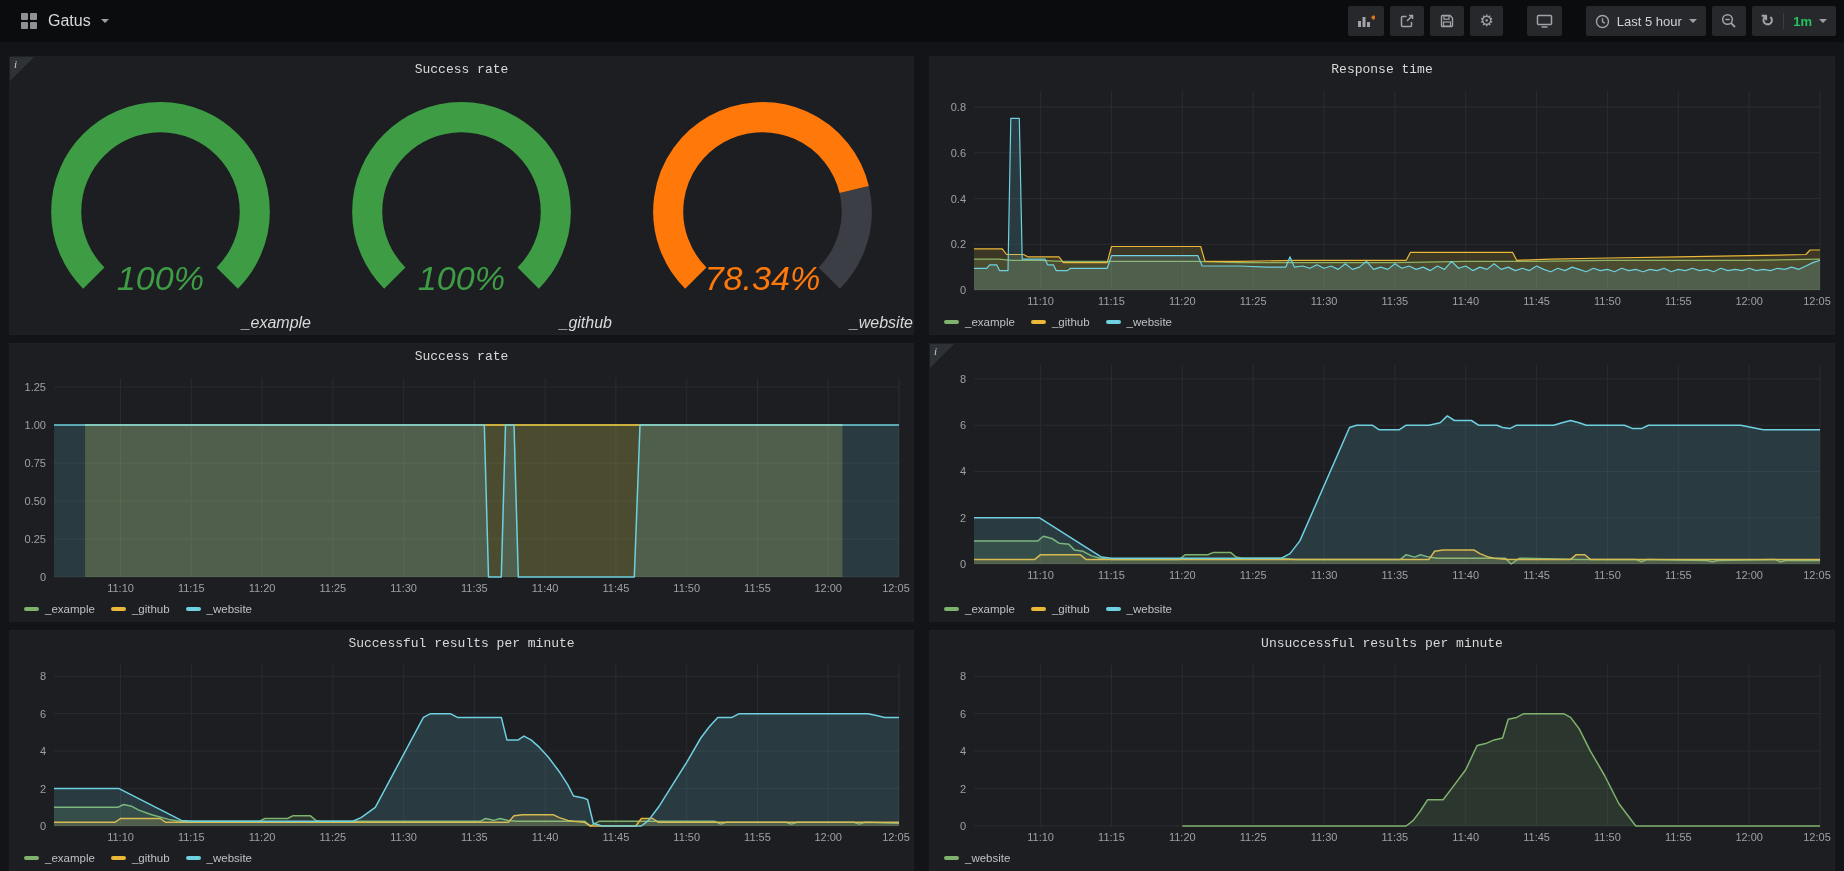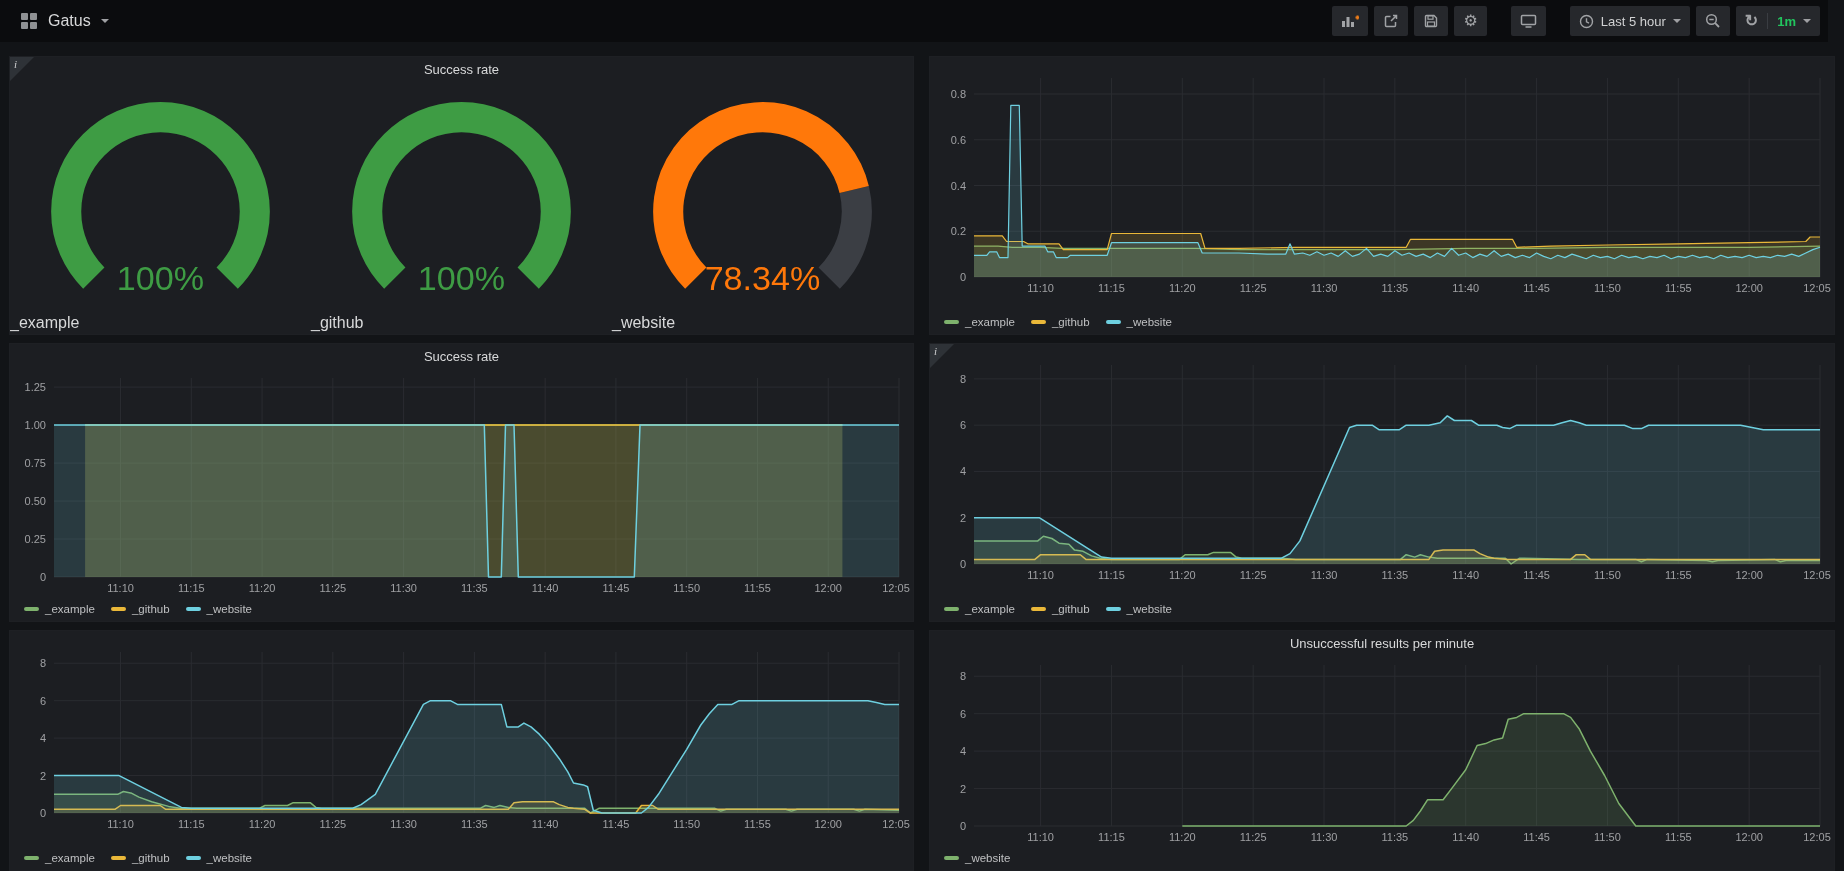--- a/index.html
+++ b/index.html
@@ -1,21 +1,21 @@
 <!DOCTYPE html>
 <html><head>
 <meta charset="utf-8">
 <style>
   html,body{margin:0;padding:0;background:#121417;}
   body{width:1844px;height:871px;overflow:hidden;font-family:"Liberation Sans",sans-serif;
        -webkit-font-smoothing:antialiased;}
   .screen{position:relative;width:1844px;height:871px;background:#121417;}
 
   
-  .navbar{position:absolute;top:0;left:0;right:16px;height:42px;background:#0b0c0e;
+  .navbar{position:absolute;top:0;left:0;right:0;height:42px;background:#0b0c0e;
           display:flex;align-items:center;justify-content:space-between;padding:0 8px;box-sizing:border-box;}
   .nav-left{display:flex;align-items:center;gap:10px;padding-left:12px;cursor:pointer;}
   .nav-title{color:#d8d9da;font-size:16px;font-weight:400;}
   .caret{width:0;height:0;border-left:4px solid transparent;border-right:4px solid transparent;
          border-top:4px solid #9fa0a3;display:inline-block;}
   .nav-right{display:flex;align-items:center;gap:6px;}
   .nav-btn{display:inline-flex;align-items:center;gap:7px;height:30px;padding:0 9px;background:#26282c;
            border:none;border-radius:2px;color:#d0d1d2;font-size:13px;font-family:inherit;cursor:pointer;}
   .nav-btn svg{display:block;}
   .btn-group{display:flex;align-items:center;background:#26282c;border-radius:2px;height:30px;}
@@ -26,29 +26,29 @@
   .gear-glyph{font-size:16px;color:#a1a3a6;line-height:1;}
   .refresh-glyph{font-size:16px;color:#a1a3a6;line-height:1;font-weight:700;}
 
   
   .dashboard{position:absolute;top:56px;left:9px;width:1826px;
              display:grid;grid-template-columns:905px 906px;grid-template-rows:279px 279px 241px;
              column-gap:15px;row-gap:8px;}
   .panel{position:relative;background:#1c1e22;border:1px solid #1e2024;box-sizing:border-box;
          display:flex;flex-direction:column;overflow:hidden;}
   .panel-title{height:26px;line-height:26px;margin:0;font-size:13px;font-weight:500;text-align:center;
-               color:#d8d9da;cursor:pointer;flex:0 0 auto;}
+               color:#d8d9da;cursor:pointer;flex:0 0 auto;font-family:Liberation Mono, monospace;}
   .info-corner{position:absolute;top:0;left:0;width:0;height:0;z-index:3;
                border-top:24px solid #2e3237;border-right:24px solid transparent;}
   .info-i{position:absolute;top:-23px;left:4px;font-family:"Liberation Serif",serif;font-style:italic;
           font-size:11px;color:#cfd0d1;}
 
   
   .gauges{flex:1 1 auto;display:flex;}
-  .gauge{flex:1 1 0;display:flex;flex-direction:column;align-items:flex-start;min-width:0;}
+  .gauge{flex:1 1 0;display:flex;flex-direction:column;align-items:flex-end;min-width:0;font-style:italic;}
   .gauge svg{flex:1 1 auto;width:100%;}
   .gauge-label{height:30px;line-height:24px;font-size:16px;color:#d8d9da;flex:0 0 auto;}
 
   
   .chart{flex:1 1 auto;width:100%;}
   svg.chart text{font-family:"Liberation Sans",sans-serif;font-size:11px;fill:#9fa0a3;}
   .legend{height:24px;flex:0 0 auto;display:flex;align-items:center;gap:16px;padding-left:14px;}
   .legend-item{display:inline-flex;align-items:center;gap:6px;cursor:pointer;}
   .legend-marker{width:15px;height:4px;border-radius:2px;display:inline-block;}
   .legend-label{font-size:11.5px;color:#bfc0c2;}
@@ -157,20 +157,21 @@
               <path d="M 241.41 106.08 A 94 94 0 0 1 216.47 194.47" stroke="#3b3e44" stroke-width="30" fill="none"></path>
               <path d="M 83.53 194.47 A 94 94 0 1 1 241.41 106.08" stroke="#ff780a" stroke-width="30" fill="none"></path>
               <text x="150" y="206" text-anchor="middle" fill="#ff780a" font-size="34" font-weight="500" font-family="&quot;Liberation Sans&quot;, sans-serif">78.34%</text>
             </svg>
           <div class="gauge-label">_website</div>
         </div>
       </div>
     </section>
 
     <section class="panel">
+      <h2 class="panel-title">Response time</h2>
       <svg class="chart" viewBox="0 0 904 227" width="904" height="227">
           <g>
             <line x1="44" x2="890" y1="207" y2="207" stroke="#2a2c31" stroke-width="1"></line>
             <line x1="44" x2="890" y1="161.25287356321837" y2="161.25287356321837" stroke="#2a2c31" stroke-width="1"></line>
             <line x1="44" x2="890" y1="115.50574712643676" y2="115.50574712643676" stroke="#2a2c31" stroke-width="1"></line>
             <line x1="44" x2="890" y1="69.75862068965519" y2="69.75862068965519" stroke="#2a2c31" stroke-width="1"></line>
             <line x1="44" x2="890" y1="24.011494252873543" y2="24.011494252873543" stroke="#2a2c31" stroke-width="1"></line>
             <line x1="110.60301507537692" x2="110.60301507537692" y1="8" y2="207" stroke="#2a2c31" stroke-width="1"></line>
             <line x1="181.45728643216086" x2="181.45728643216086" y1="8" y2="207" stroke="#2a2c31" stroke-width="1"></line>
             <line x1="252.31155778894475" x2="252.31155778894475" y1="8" y2="207" stroke="#2a2c31" stroke-width="1"></line>
@@ -352,20 +353,21 @@
             <span class="legend-label">_github</span>
           </span>
           <span class="legend-item">
             <span class="legend-marker" style="background: rgb(110, 208, 224);"></span>
             <span class="legend-label">_website</span>
           </span>
         </div>
     </section>
 
     <section class="panel">
+      <h2 class="panel-title">Successful results per minute</h2>
       <svg class="chart" viewBox="0 0 903 189" width="903" height="189">
           <g>
             <line x1="44" x2="889" y1="169" y2="169" stroke="#2a2c31" stroke-width="1"></line>
             <line x1="44" x2="889" y1="131.5581395348837" y2="131.5581395348837" stroke="#2a2c31" stroke-width="1"></line>
             <line x1="44" x2="889" y1="94.11627906976746" y2="94.11627906976746" stroke="#2a2c31" stroke-width="1"></line>
             <line x1="44" x2="889" y1="56.67441860465116" y2="56.67441860465116" stroke="#2a2c31" stroke-width="1"></line>
             <line x1="44" x2="889" y1="19.232558139534888" y2="19.232558139534888" stroke="#2a2c31" stroke-width="1"></line>
             <line x1="110.52428810720271" x2="110.52428810720271" y1="8" y2="169" stroke="#2a2c31" stroke-width="1"></line>
             <line x1="181.2948073701843" x2="181.2948073701843" y1="8" y2="169" stroke="#2a2c31" stroke-width="1"></line>
             <line x1="252.06532663316585" x2="252.06532663316585" y1="8" y2="169" stroke="#2a2c31" stroke-width="1"></line>

